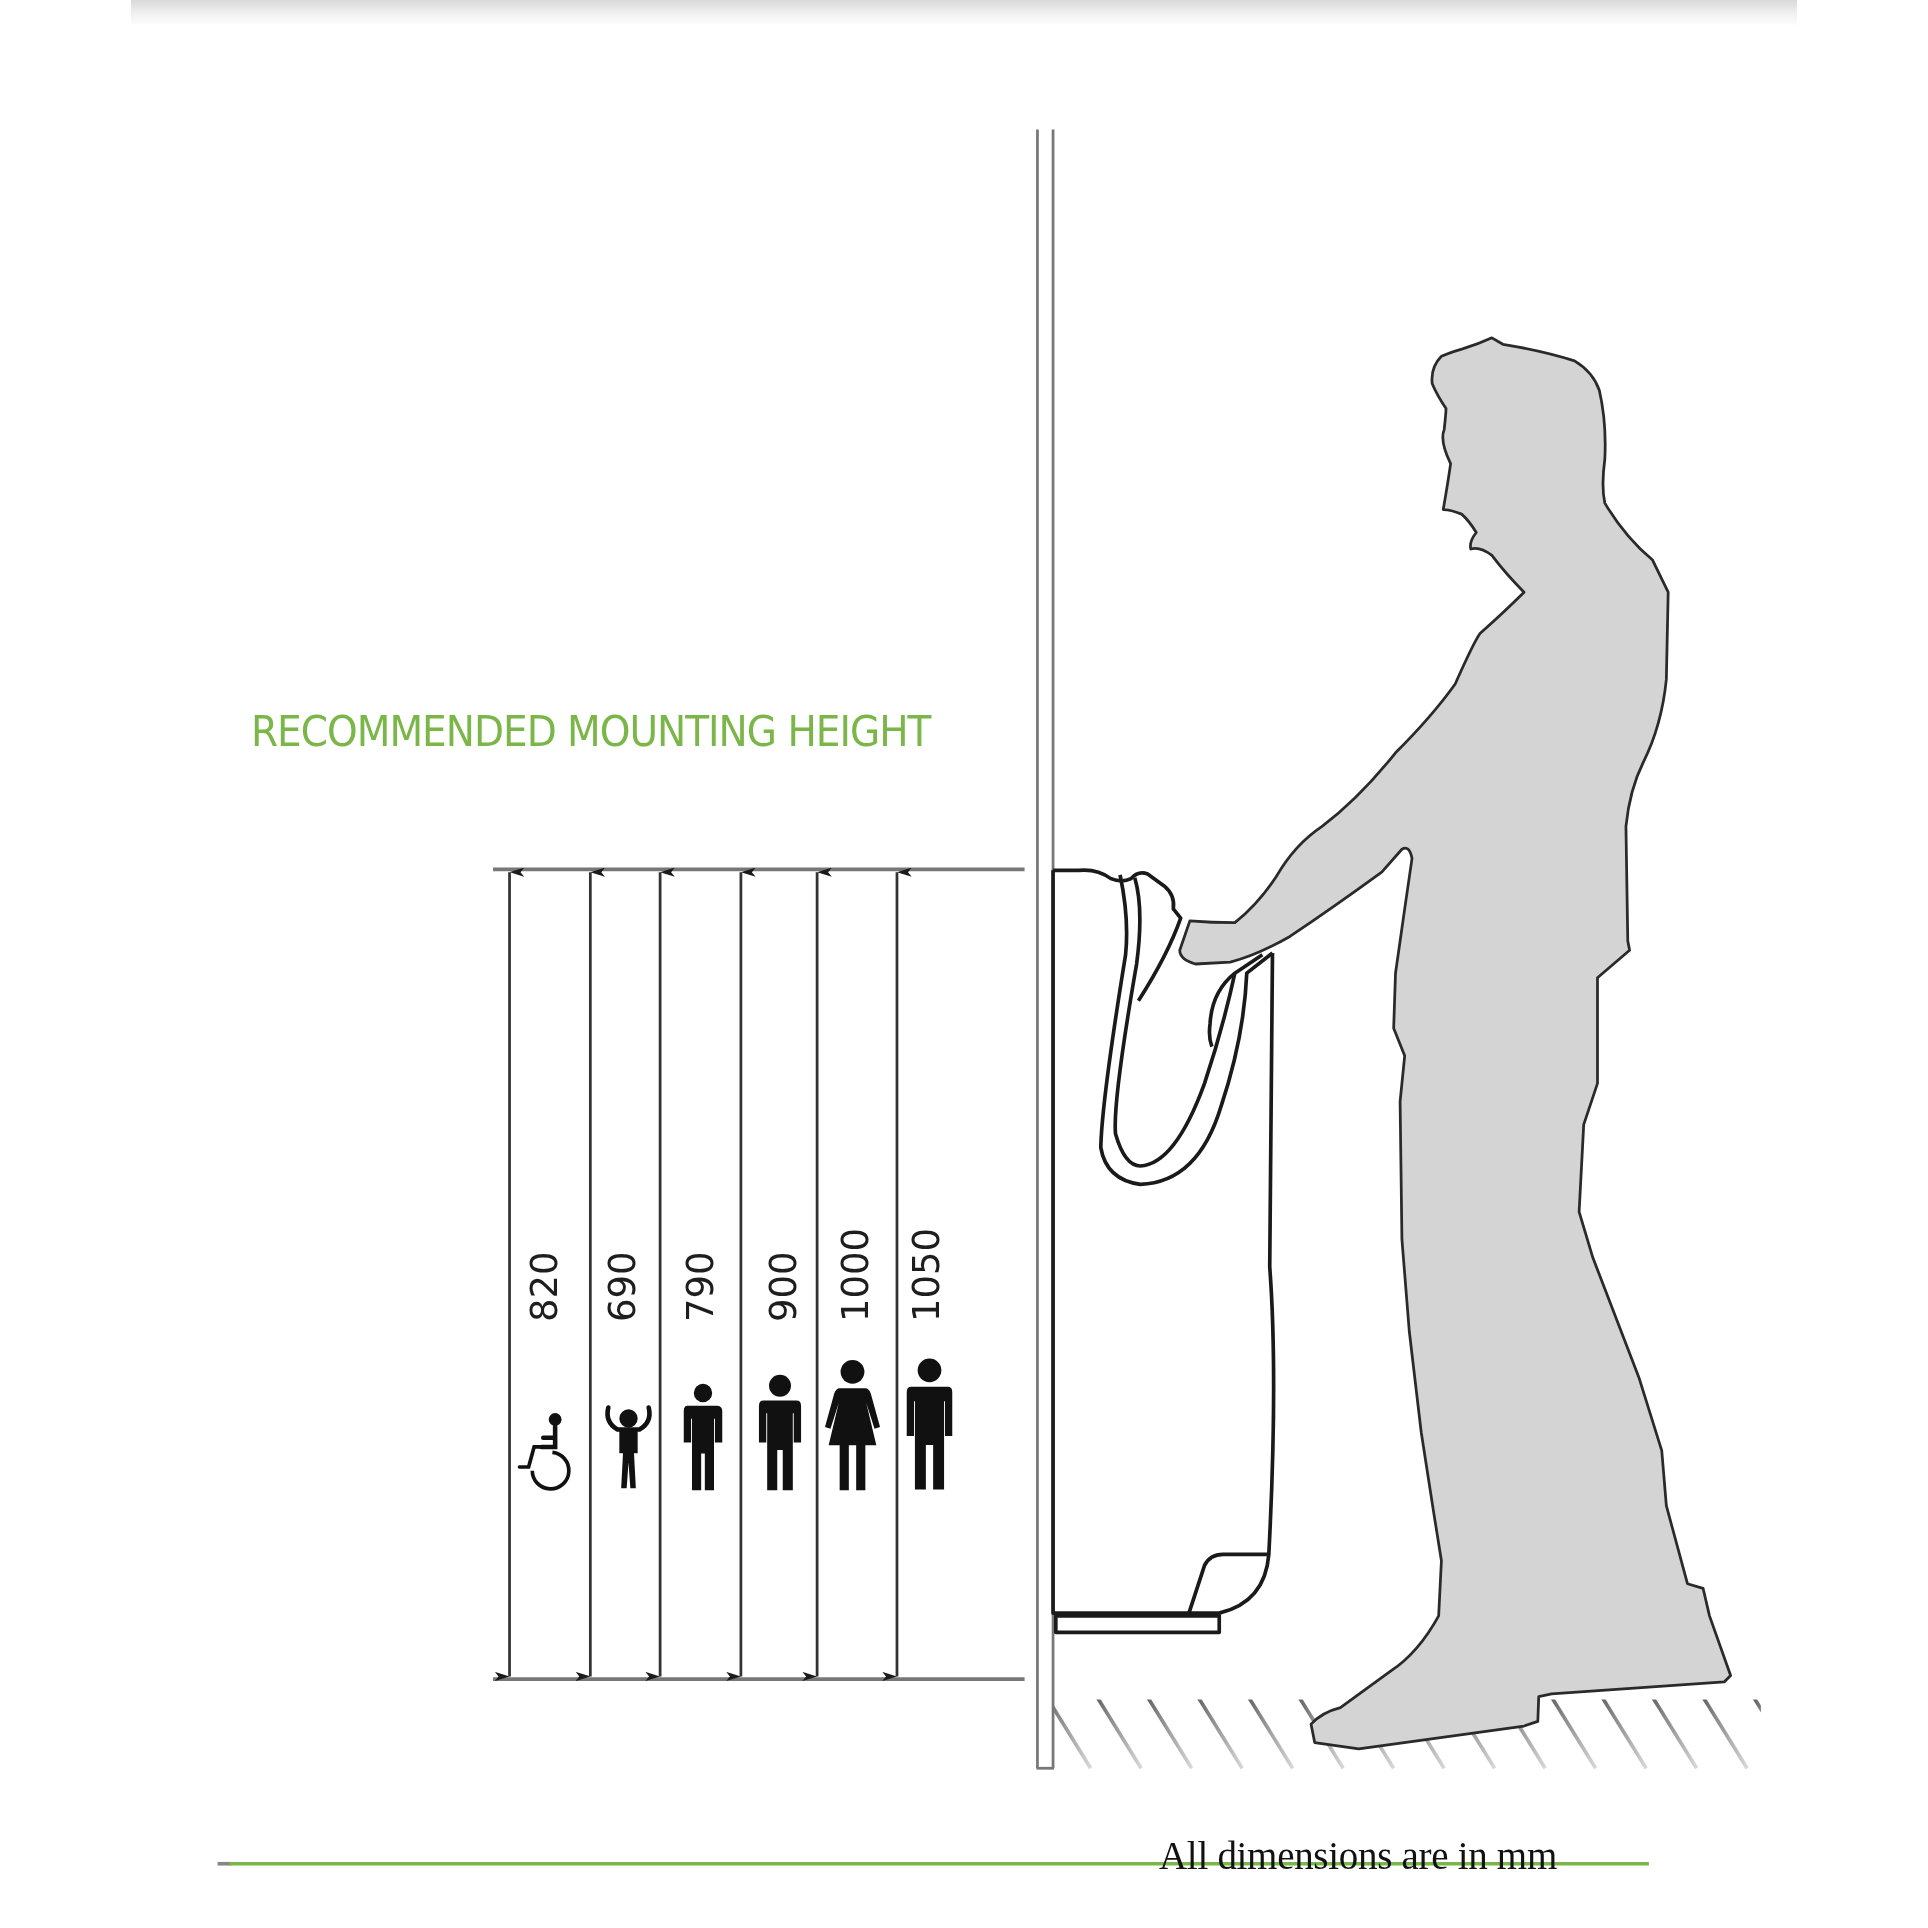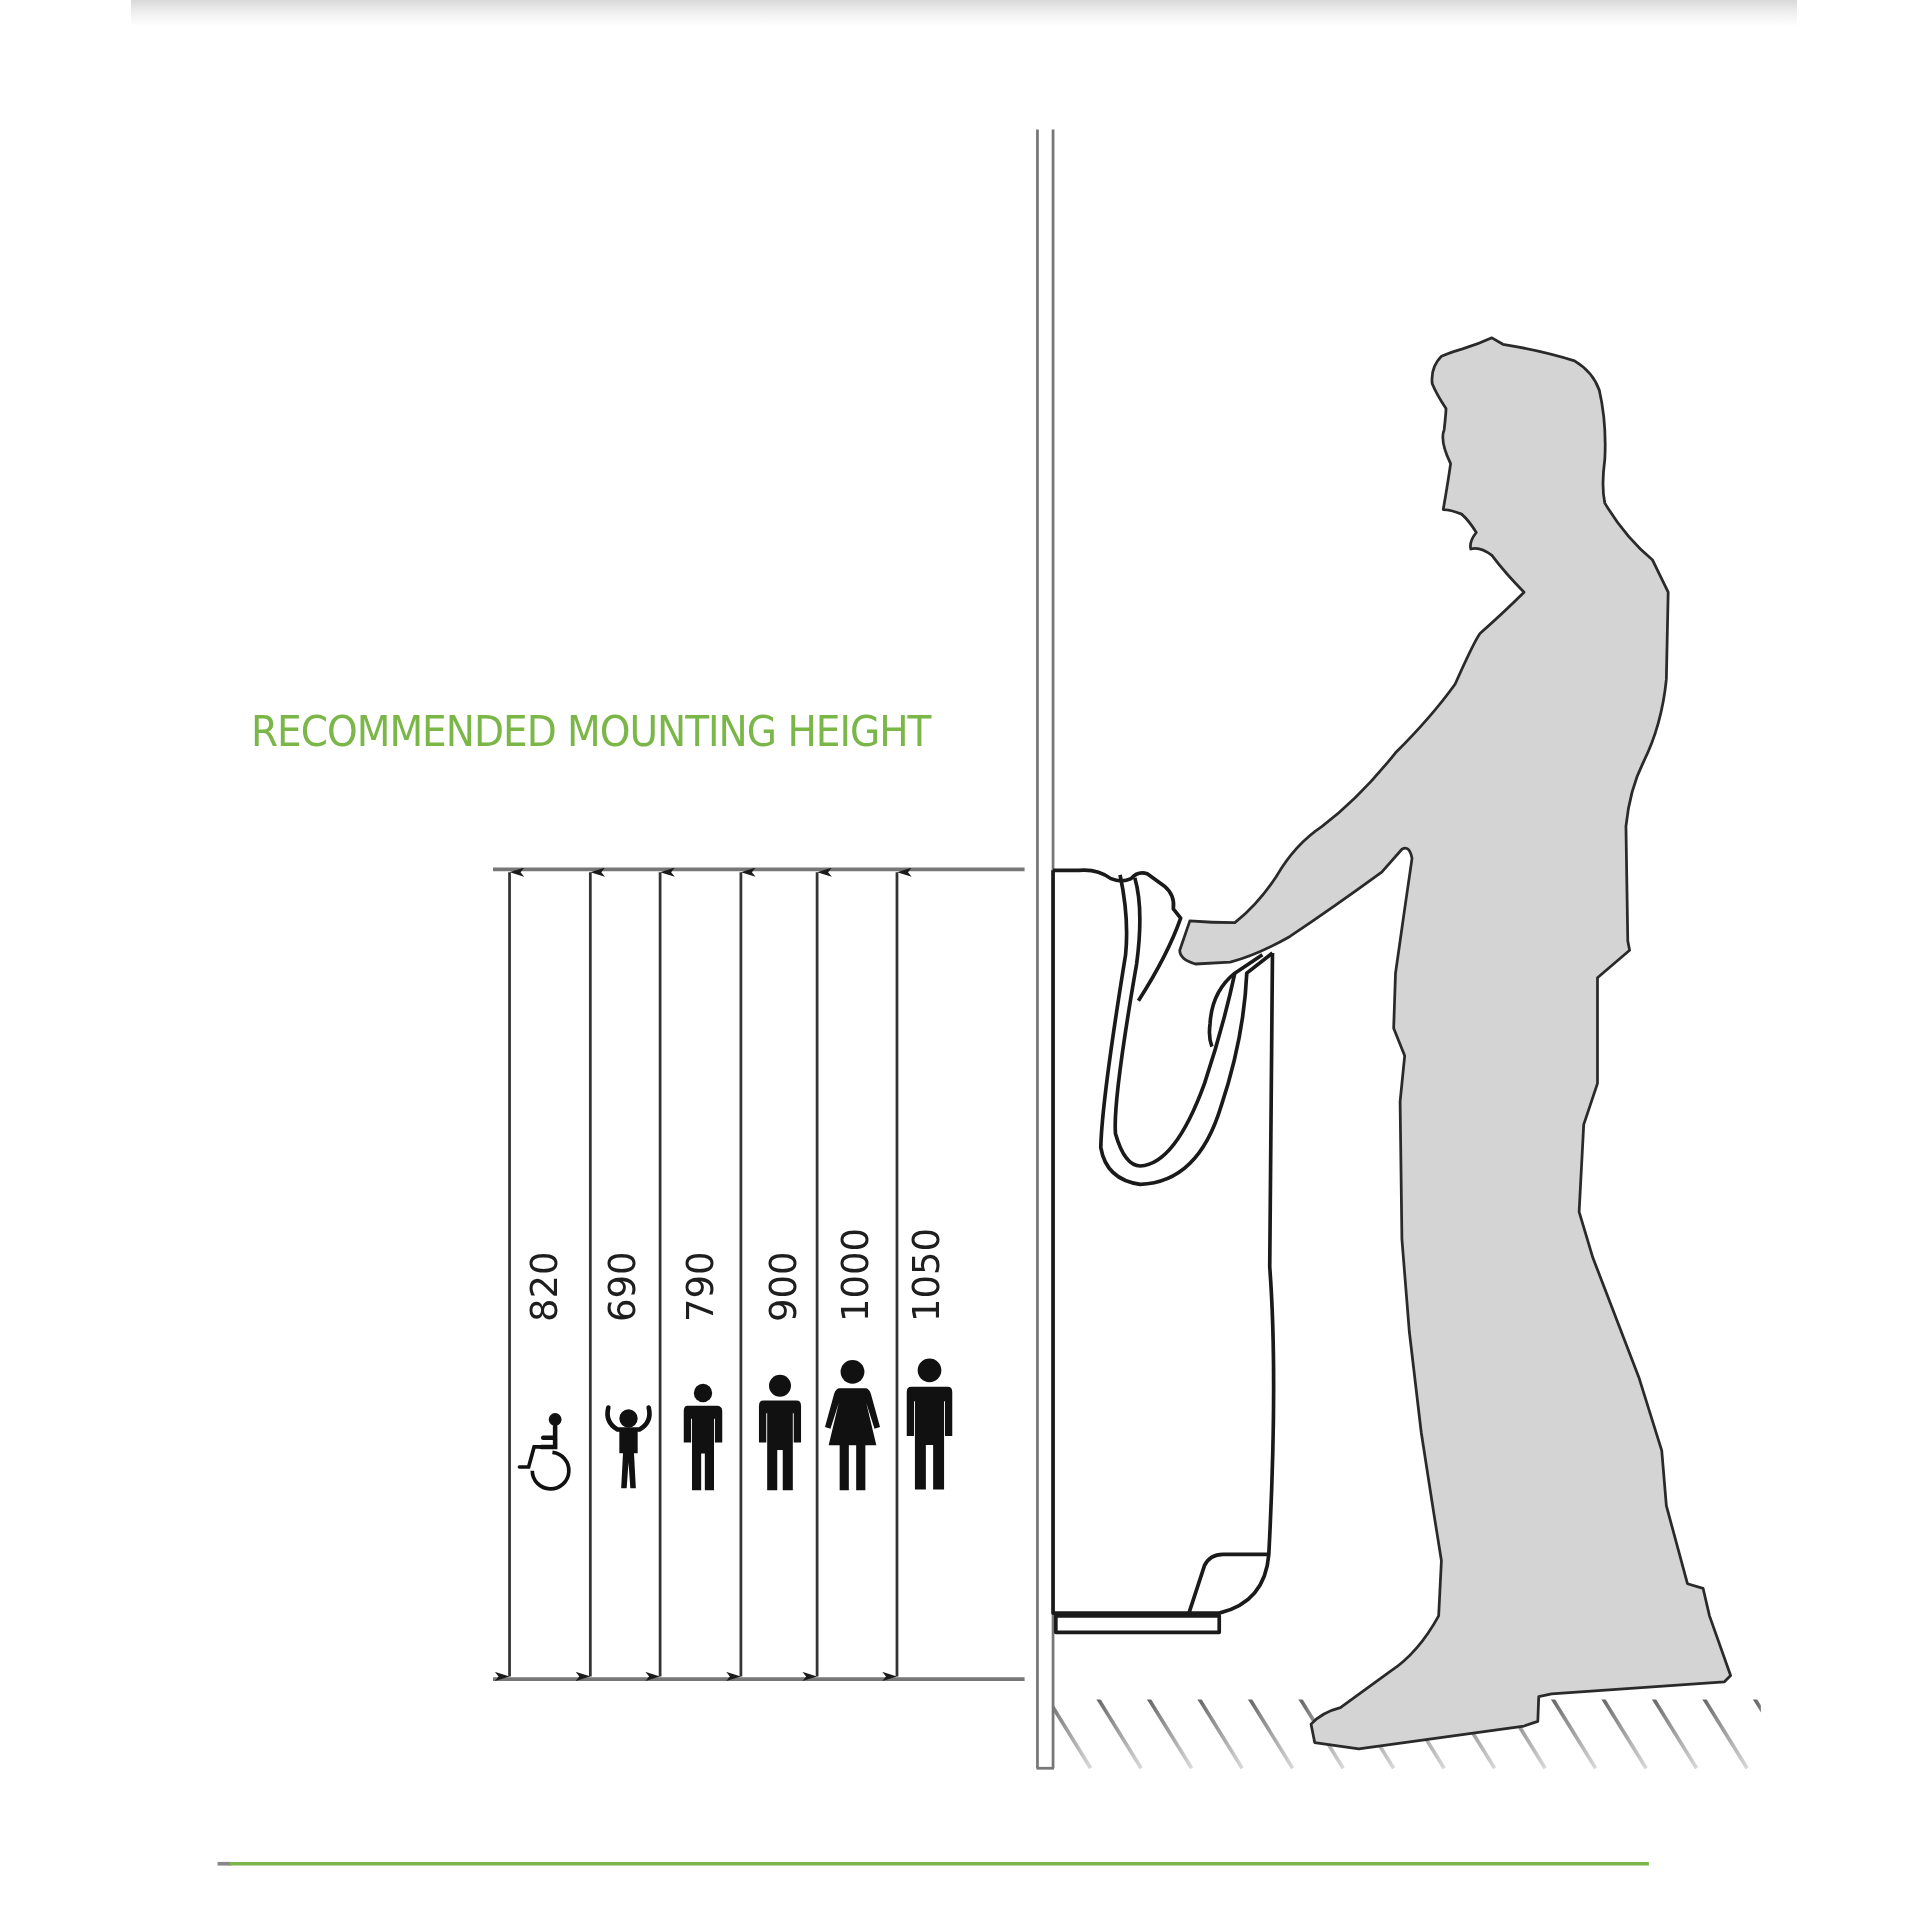--- a/index.html
+++ b/index.html
@@ -213,14 +213,15 @@
   </svg>
   <svg class="icon" style="left:904px;top:1357px" width="51" height="135" viewBox="0 0 56 147">
     <circle cx="28" cy="14" r="13" fill="#111"></circle>
     <path d="M8 32 Q3 32 3 38 L3 86 L11 86 L11 48 L12 48 L12 145 L24 145 L24 96 L32 96 L32 145 L44 145 L44 48 L45 48 L45 86 L53 86 L53 38 Q53 32 48 32 Z" fill="#111"></path>
   </svg>
 
   <svg style="position:absolute;left:0;top:0" width="1928" height="1928" viewBox="0 0 2100 2100">
     <line x1="237" y1="2030" x2="252" y2="2030" stroke="#888" stroke-width="4"></line>
     <line x1="250" y1="2030" x2="1796" y2="2030" stroke="#7ab648" stroke-width="4"></line>
   </svg>
+  <div class="footnote">All dimensions are in mm</div>
 </div>
 
 
 </body></html>

